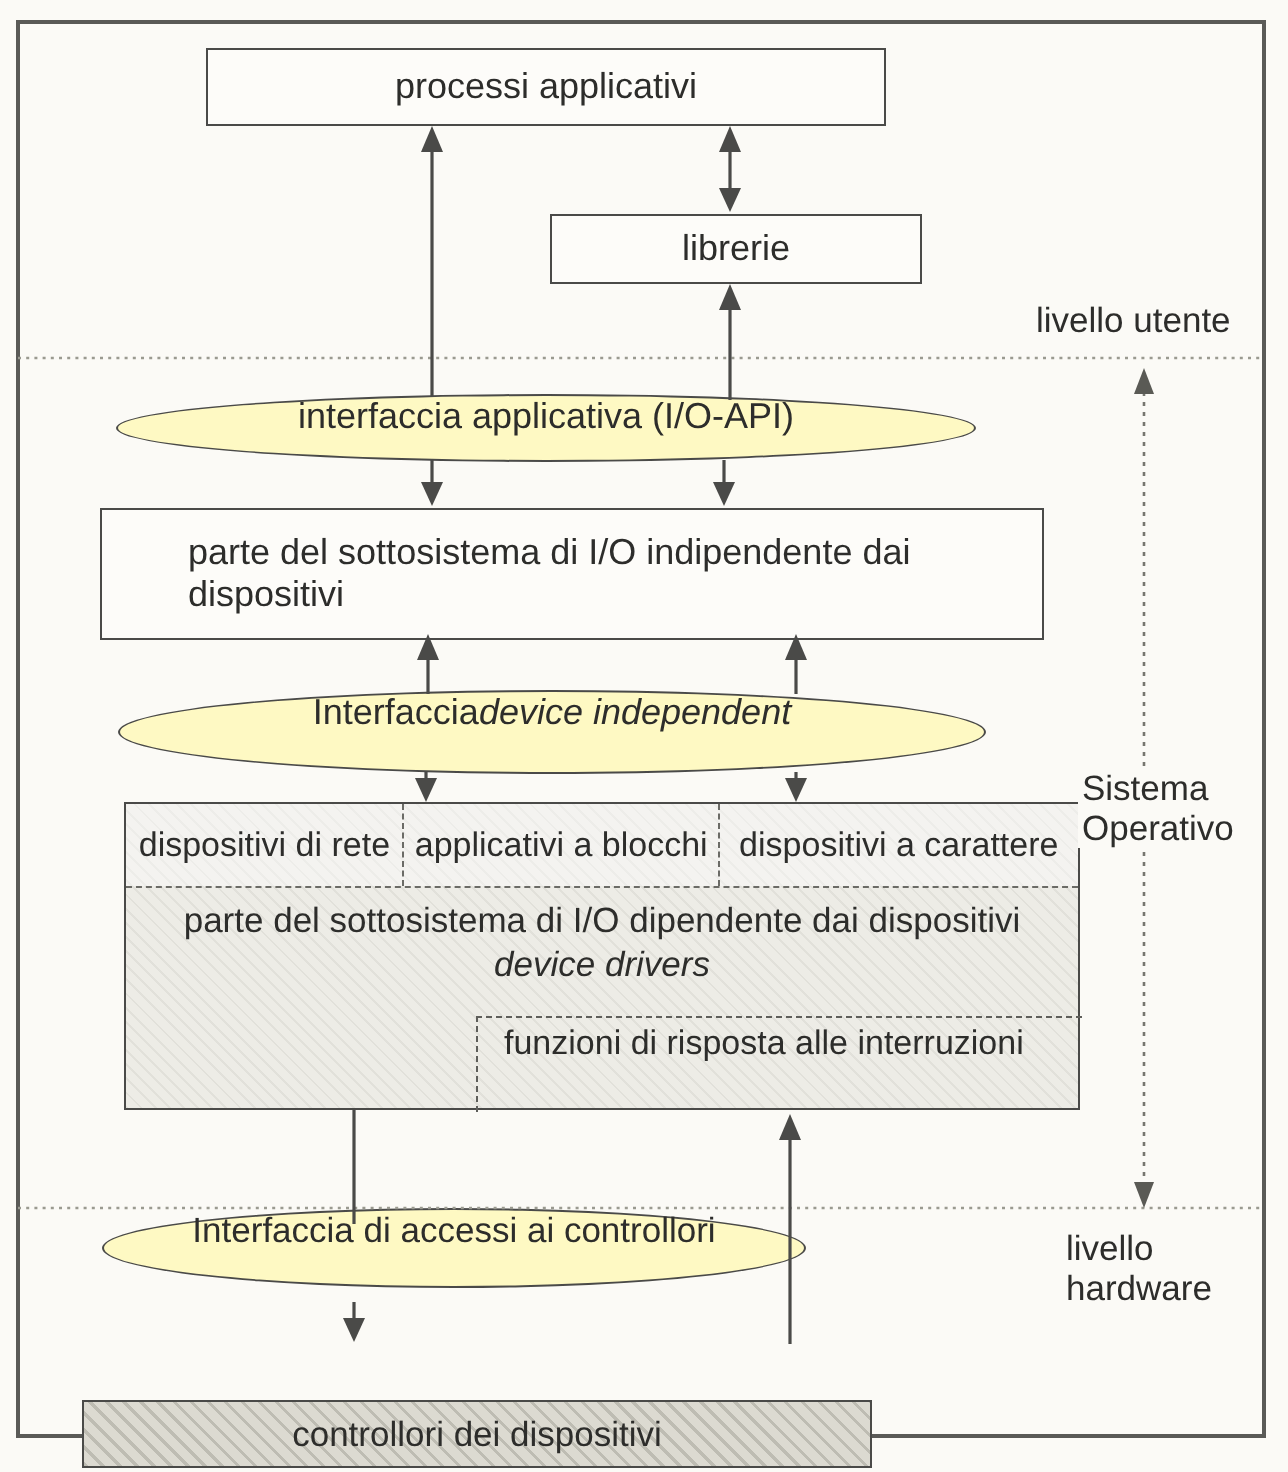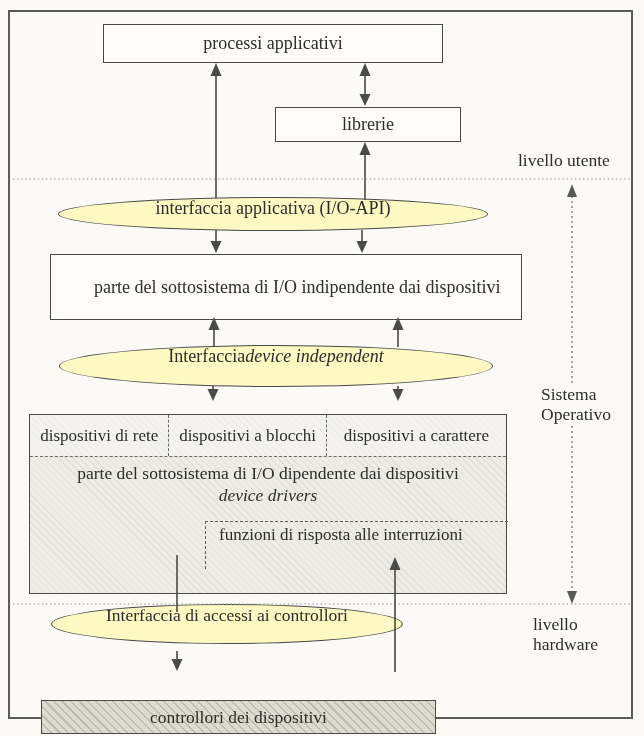--- a/index.html
+++ b/index.html
@@ -3,21 +3,21 @@
 <meta charset="utf-8">
 <style>
   :root{
     --line:#4a4a48; --text:#2d2d2b; --paper:#fbfaf6;
     --dependent_fill:#edece6; --controllers_fill:#dcdad1;
   }
   html,body{margin:0;padding:0;background:var(--paper);}
   .page{
     position:relative;width:644px;height:736px;overflow:hidden;
     background:var(--paper);
-    font-family:Liberation Serif, serif;
+    font-family:Liberation Sans, sans-serif;
     color:var(--text);
     border-radius:27px;
   }
   .frame{
     position:absolute;left:8px;top:10px;width:621px;height:705px;
     border:2px solid #5a5a57;
   }
   .box{
     position:absolute;border:1.4px solid var(--line);
     background:#fdfcf9;box-sizing:border-box;
@@ -26,27 +26,26 @@
   }
   .ellipse{
     position:absolute;border:1.4px solid var(--line);border-radius:50%;
     background:#fef9c3;box-sizing:border-box;
     display:flex;justify-content:center;
     font-size:18px;white-space:nowrap;
   }
   .it{font-style:italic;}
   
   .dep{
-    position:absolute;left:29px;top:401px;width:478px;height:180px;
+    position:absolute;left:62px;top:401px;width:478px;height:154px;
     border:1.4px solid var(--line);box-sizing:border-box;
     background:
       repeating-linear-gradient(45deg, rgba(90,90,78,0.08) 0px, rgba(90,90,78,0.08) 1px, transparent 1px, transparent 5px),
       var(--dependent_fill);
     font-size:17px;
-    margin-top:13px;
   }
   .dep-row{
     position:absolute;left:0;top:0;width:100%;height:42px;
     display:flex;border-bottom:1px dashed #6b6b66;box-sizing:border-box;
   }
   .dep-cell{
     display:flex;align-items:center;justify-content:center;
     box-sizing:border-box;background:rgba(255,255,255,0.4);
     font-size:17px;white-space:nowrap;
   }
@@ -106,21 +105,21 @@
   </div>
 
   <div class="ellipse" style="left:59px;top:345px;width:434px;height:42px;">
     <span>Interfaccia </span>
     <span class="it">device independent</span>
   </div>
 
   <div class="dep">
     <div class="dep-row">
       <div class="dep-cell c1">dispositivi di rete</div>
-      <div class="dep-cell c2">dispositivi a blocchi</div>
+      <div class="dep-cell c2">applicativi a blocchi</div>
       <div class="dep-cell c3">dispositivi a carattere</div>
     </div>
     <div class="dep-title">
       <div>parte del sottosistema di I/O dipendente dai dispositivi</div>
       <div class="l2 it">device drivers</div>
     </div>
     <div class="int-box">
       <div>funzioni di risposta alle interruzioni</div>
     </div>
   </div>

